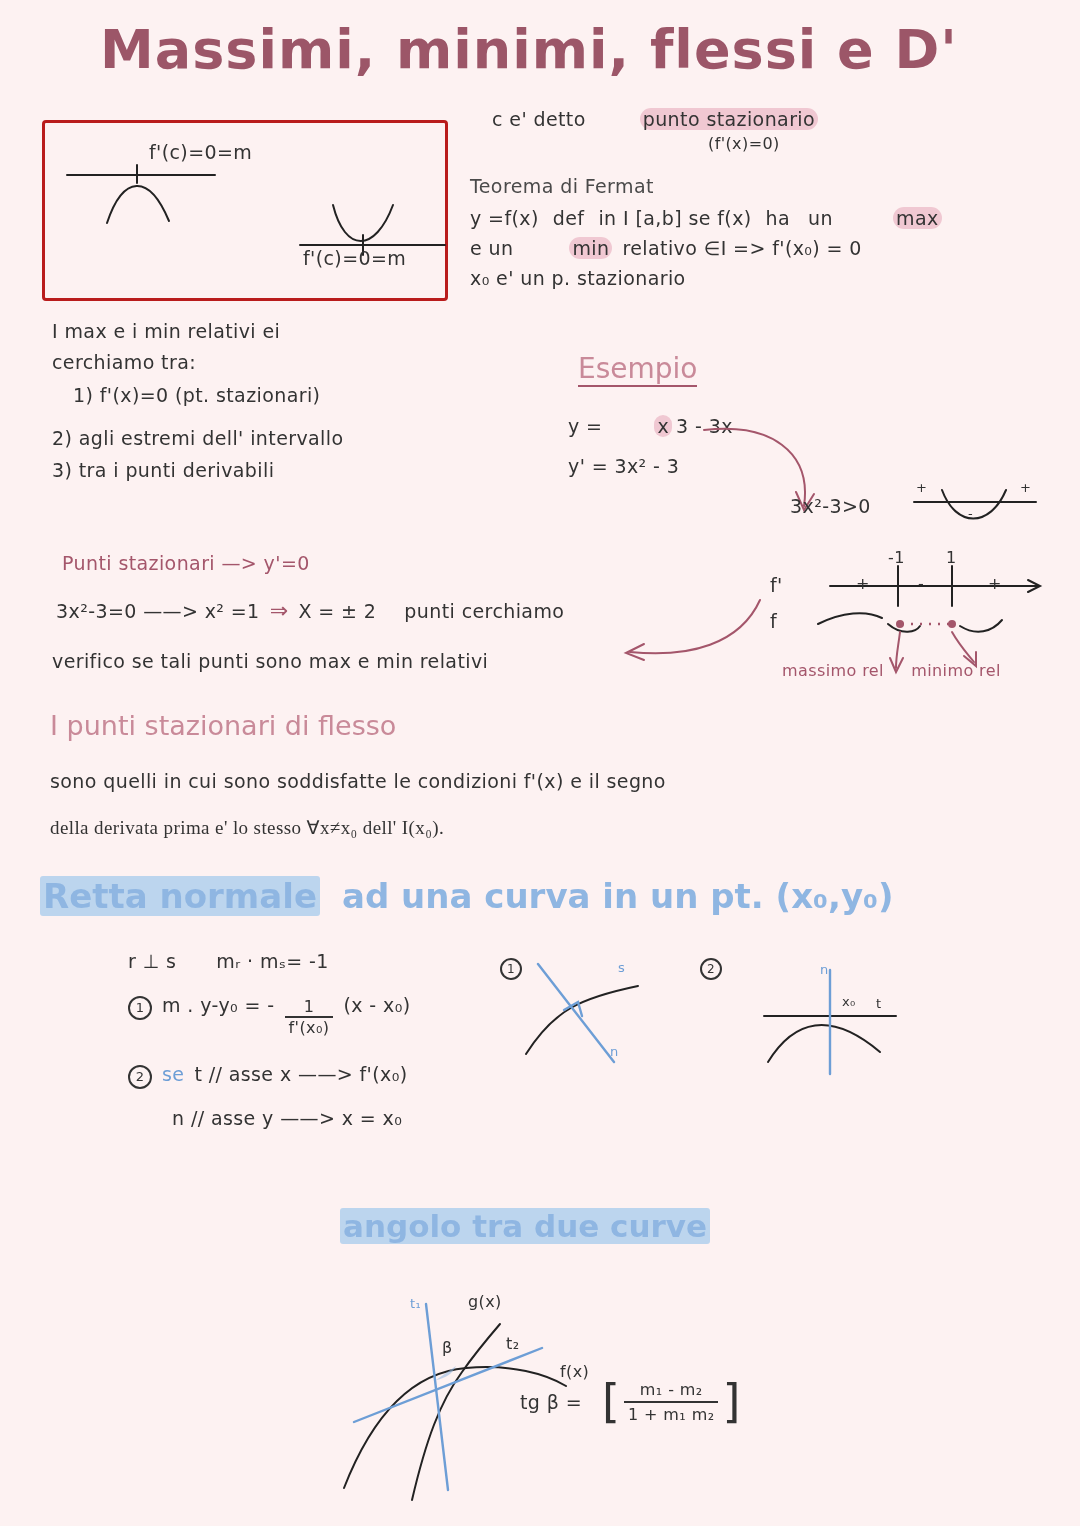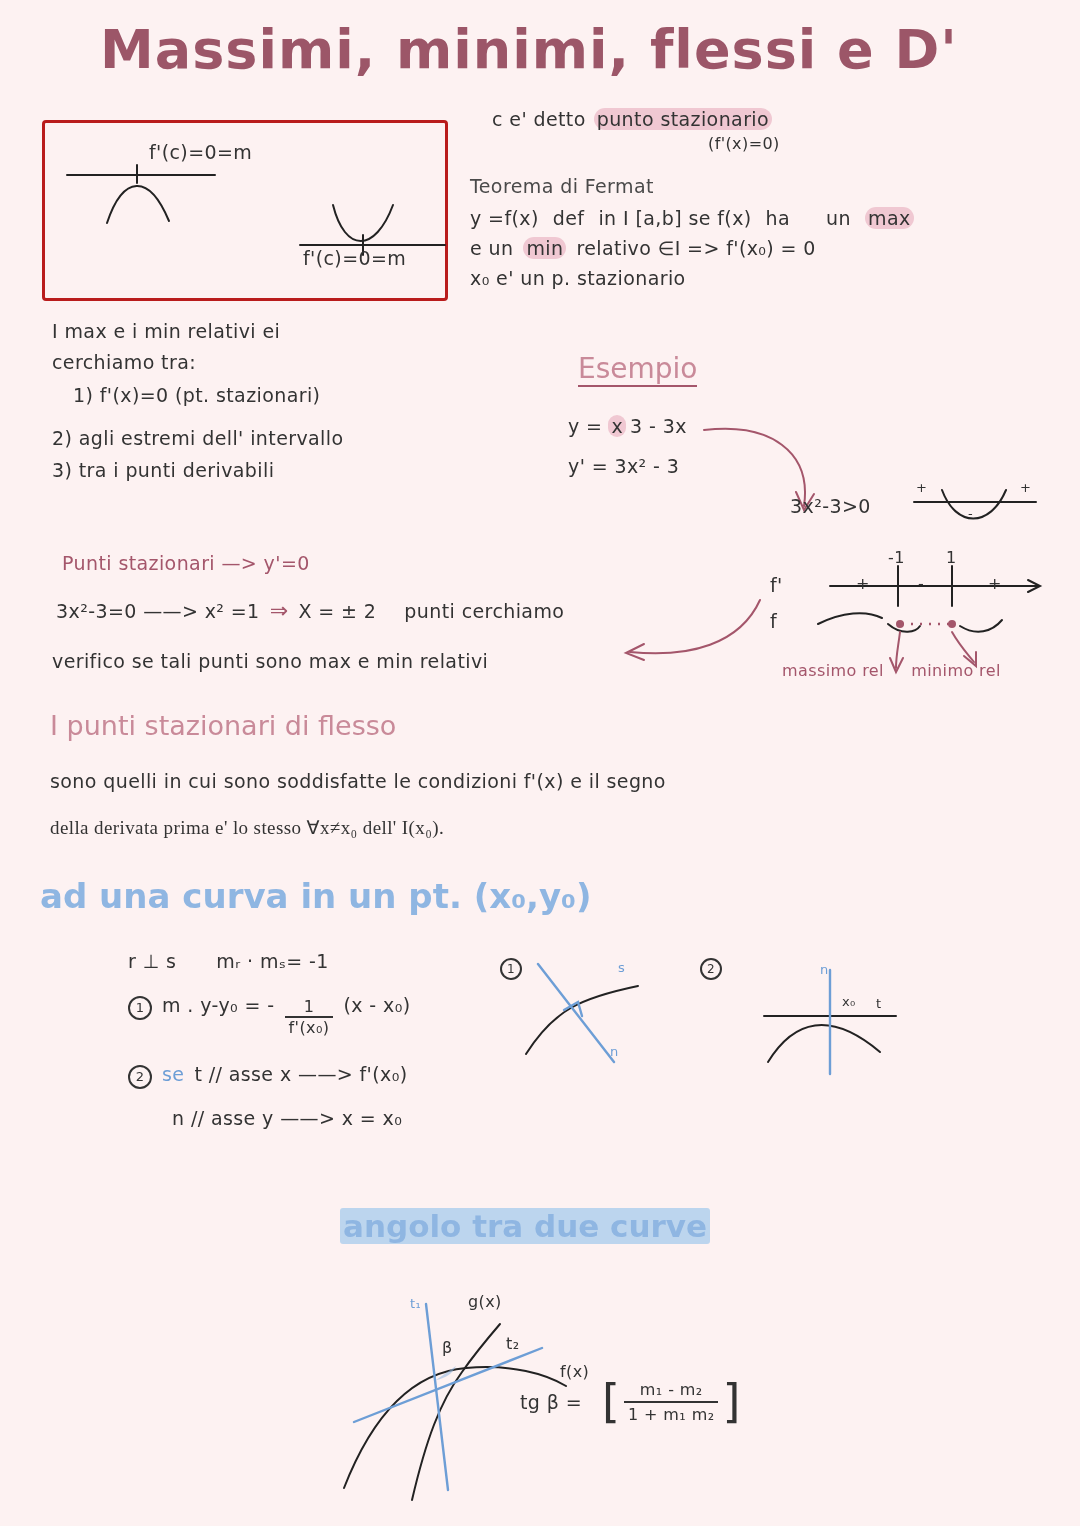--- a/index.html
+++ b/index.html
@@ -28,21 +28,21 @@
     font-size:19px;
     color:#333;
     white-space:nowrap;
     letter-spacing:.4px;
   }
   .hw.pink{color:#a4566b;}
   .hw.blue{color:#6d9ed6;}
   .hw.sm{font-size:16px;}
   .hw.xs{font-size:13px;}
   
-  .hl-pink{background:#f0c8d2;padding:0 3px;border-radius:11px;}
+  .hl-pink{background:#f0c8d2;padding:0 3px;border-radius:11px;margin-left:46px;}
   .hl-blue{background:#bcd5ee;padding:0 3px;border-radius:3px;}
   
   #graphbox{
     left:42px;top:120px;width:400px;height:175px;
     border:3px solid #b91c1c;border-radius:4px;
     background:transparent;
   }
   
   .head-pink{
     font-size:28px;color:#c98a99;font-weight:normal;white-space:nowrap;
@@ -87,21 +87,21 @@
   <div class="hw sm" style="margin-left:216px;margin-top:4px;">(f'(x)=0)</div>
 </div>
 
 <div class="abs" style="left:470px;top:175px;">
   <div class="hw" style="color:#4a4a4a;">Teorema di Fermat</div>
   <div class="hw" style="margin-top:10px;display:flex;gap:14px;align-items:baseline;">
     <span>y =f(x)</span>
     <span>def</span>
     <span>in I [a,b] se f(x)</span>
     <span>ha</span>
-    <span style="margin-left:22px;">un</span>
+    <span style="margin-left:4px;">un</span>
     <span class="hl-pink">max</span>
   </div>
   <div class="hw" style="margin-top:8px;display:flex;gap:10px;align-items:baseline;">
     <span>e un</span>
     <span class="hl-pink">min</span>
     <span>relativo ∈I  =&gt;  f'(x₀) = 0</span>
   </div>
   <div class="hw" style="margin-top:8px;">x₀ e' un p. stazionario</div>
 </div>
 
@@ -186,20 +186,21 @@
 <svg class="abs" style="left:620px;top:600px;" width="150" height="70">
   <path class="stroke-pink" d="M140 0 C120 44, 70 58, 10 52"></path>
   <path class="stroke-pink" d="M24 44 L6 53 L24 60"></path>
 </svg>
 
 <div class="abs head-pink" style="left:50px;top:710px;font-size:27px;">I punti stazionari  di flesso</div>
 <div class="abs hw" style="left:50px;top:770px;">sono quelli  in cui  sono soddisfatte  le condizioni  f'(x)   e il segno</div>
 <div class="abs hw" style="left:50px;top:816px;font-family:Liberation Serif, serif;">della derivata   prima   e' lo stesso  ∀x≠x₀ dell' I(x₀).</div>
 
 <div class="abs" style="left:40px;top:876px;display:flex;align-items:baseline;gap:22px;">
+  <span class="head-blue hl-blue">Retta normale</span>
   <span class="head-blue">ad una curva in un pt. (x₀,y₀)</span>
 </div>
 
 <div class="abs" style="left:128px;top:950px;">
   <div style="display:flex;align-items:baseline;gap:40px;">
     <span class="hw">r ⊥ s</span>
     <span class="hw">mᵣ · mₛ= -1</span>
   </div>
 
   <div style="display:flex;align-items:baseline;gap:10px;margin-top:22px;">

